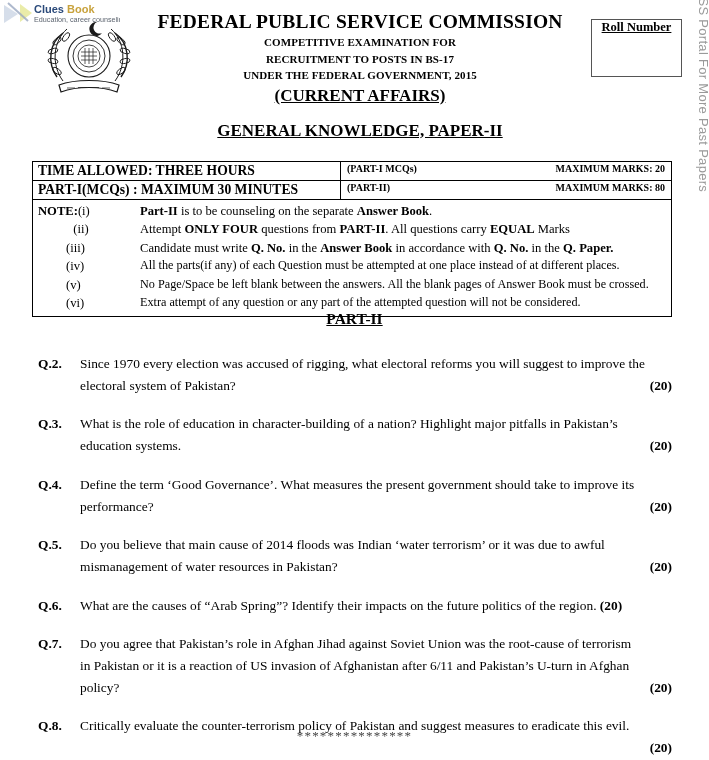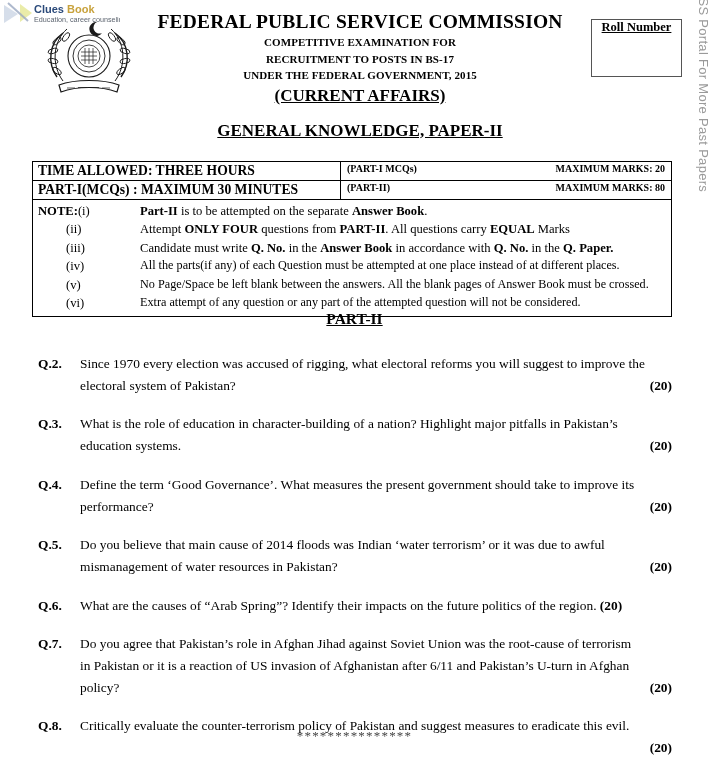--- a/index.html
+++ b/index.html
@@ -298,24 +298,24 @@
   <div class="it-row r2">
     <div class="it-left">PART-I(MCQs)    :  MAXIMUM 30 MINUTES</div>
     <div class="it-right">
       <span>(PART-II)</span>
       <span>MAXIMUM MARKS: 80</span>
     </div>
   </div>
   <div class="notes" id="notes-section">
       <div class="note-line">
         <div class="note-tag"><span>NOTE:</span><span style="font-weight: normal;">(i)</span></div>
-        <div class="note-body"><b>Part-II</b><span> is to be attempted on the separate </span><b>Answer Book</b><span>.</span></div>
+        <div class="note-body"><b>Part-II</b><span> is to be counseling on the separate </span><b>Answer Book</b><span>.</span></div>
       </div>
       <div class="note-line">
-        <div class="note-tag plain"><span class="note-rom" style="margin-left: 28px;">(ii)</span></div>
+        <div class="note-tag plain"><span class="note-rom" style="margin-left: 28px; text-align: center;">(ii)</span></div>
         <div class="note-body"><span>Attempt </span><b>ONLY FOUR</b><span> questions from </span><b>PART-II</b><span>. All questions carry </span><b>EQUAL</b><span> Marks</span></div>
       </div>
       <div class="note-line">
         <div class="note-tag plain"><span class="note-rom" style="margin-left: 28px;">(iii)</span></div>
         <div class="note-body"><span>Candidate must write </span><b>Q. No.</b><span> in the </span><b>Answer Book</b><span> in accordance with </span><b>Q. No.</b><span> in the </span><b>Q. Paper.</b></div>
       </div>
       <div class="note-line small">
         <div class="note-tag plain"><span class="note-rom" style="margin-left: 28px;">(iv)</span></div>
         <div class="note-body"><span>All the parts(if any) of each Question must be attempted at one place instead of at different places.</span></div>
       </div>

